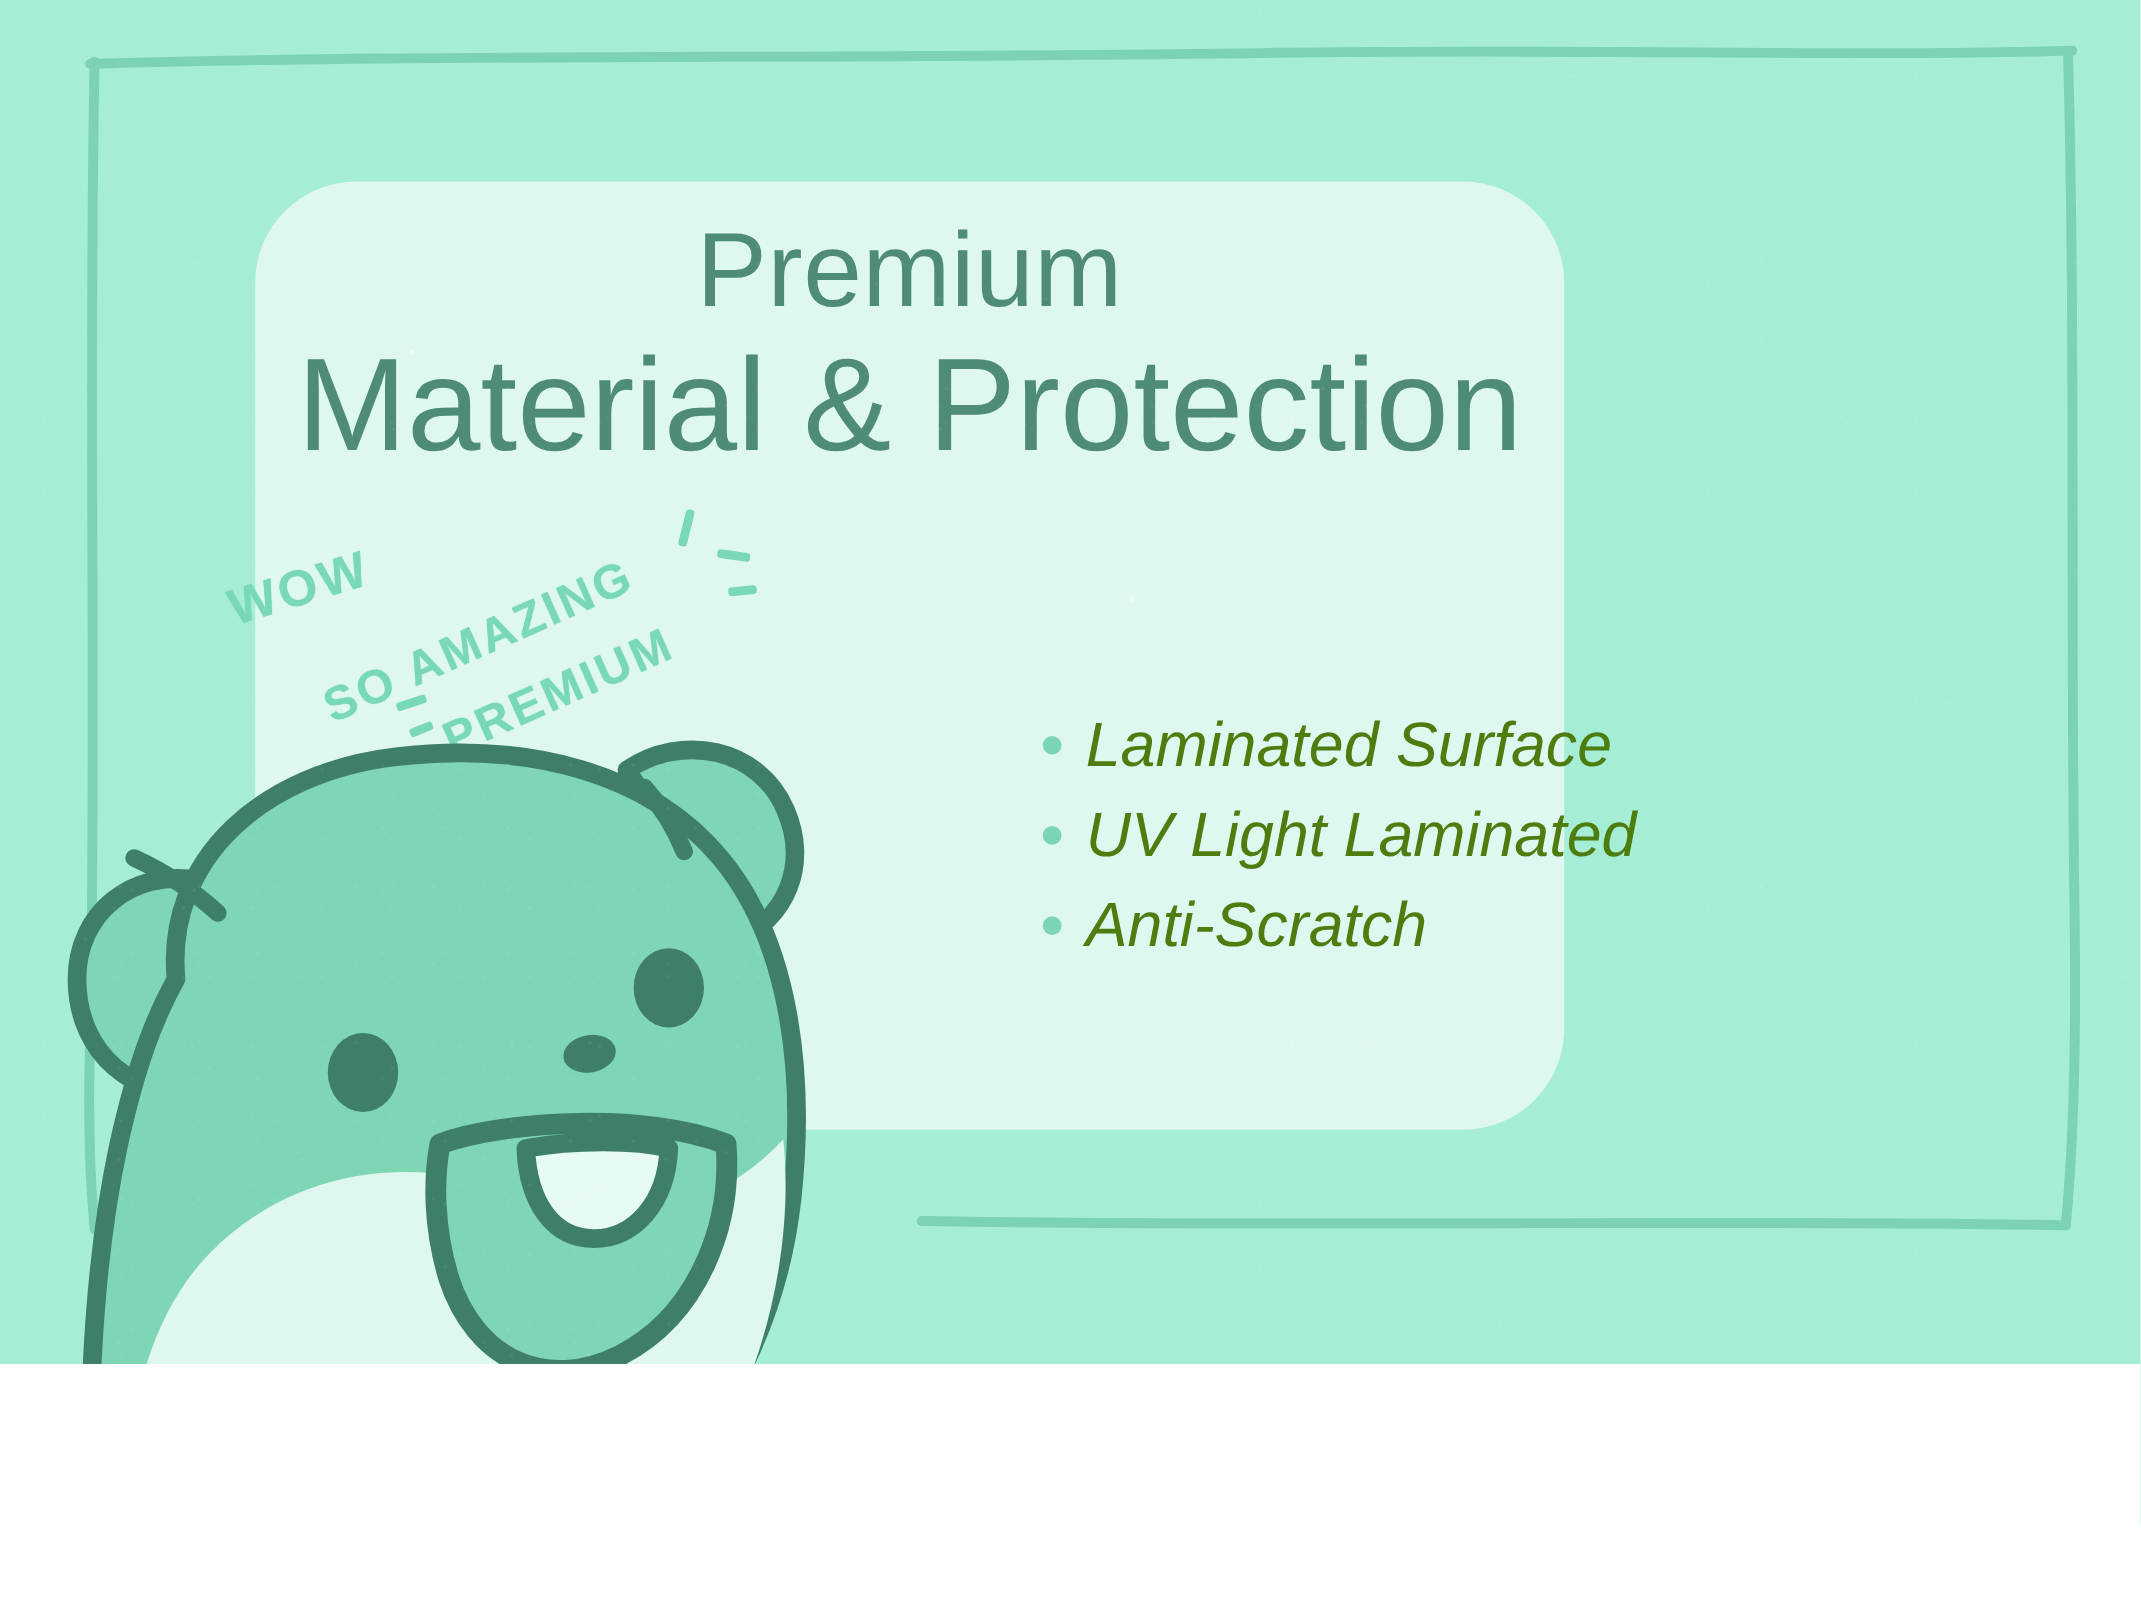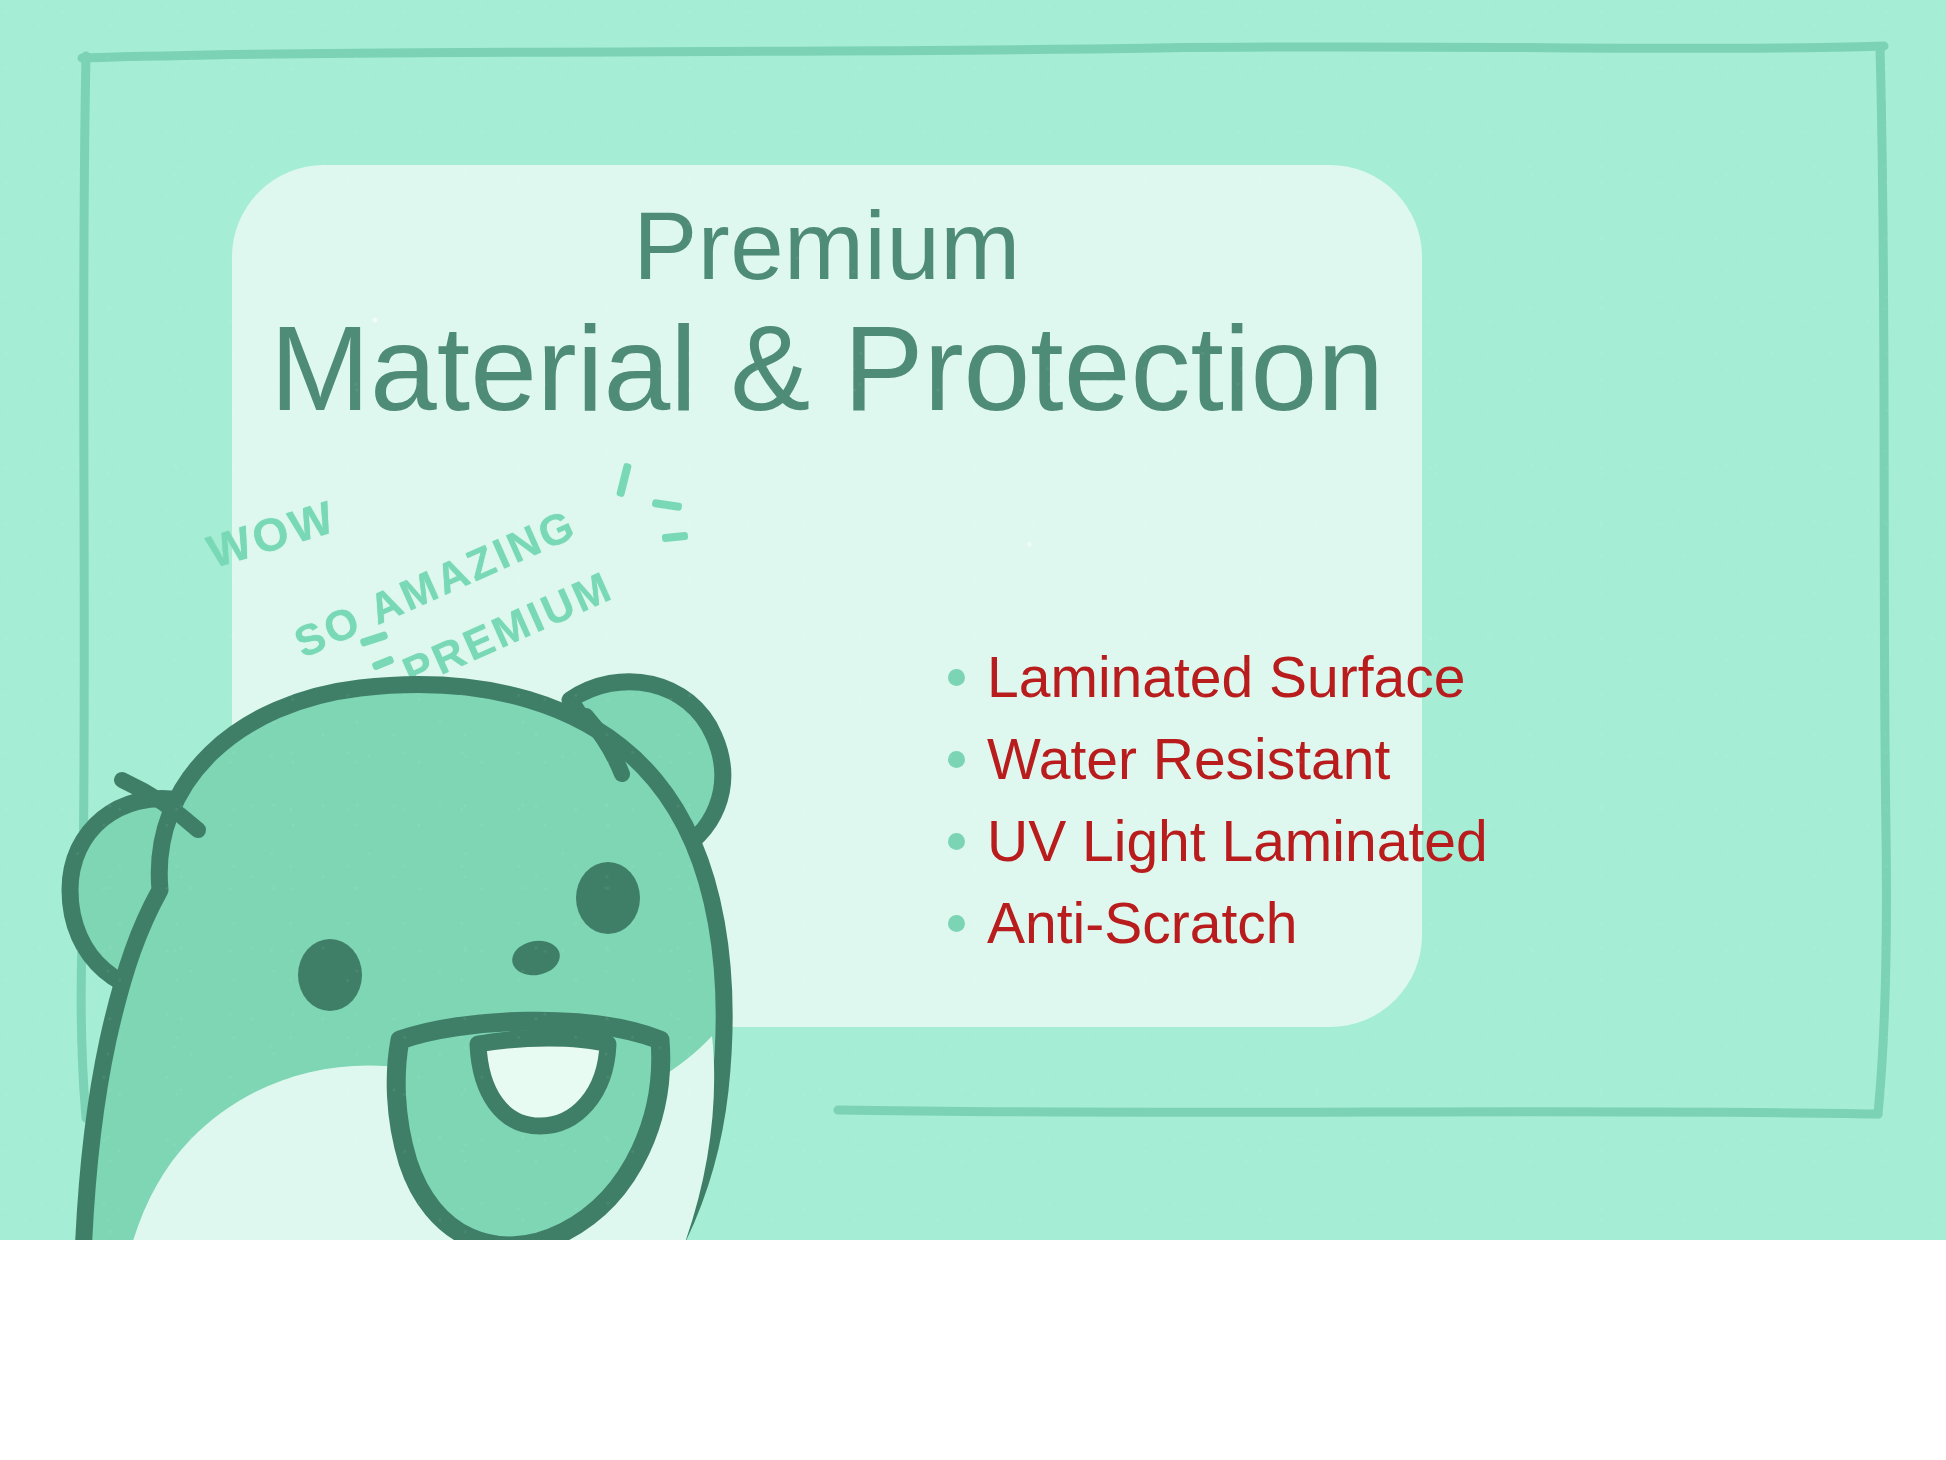--- a/index.html
+++ b/index.html
@@ -134,25 +134,26 @@
   }
   .bullet-dot {
     width: 17px;
     height: 17px;
     border-radius: 50%;
     background: #7bd4b4;
     margin-right: 22px;
     flex: 0 0 auto;
   }
   .bullet-text {
-    color: #b91c1c;
+    color: #4d7c0f;
     font-size: 57px;
     font-weight: 400;
     white-space: nowrap;
     line-height: 1;
+    font-style: italic;
   }
 
   
   .bear {
     position: absolute;
     left: 30px;
     top: 640px;
     width: 960px;
     height: 830px;
     pointer-events: none;
@@ -205,24 +206,20 @@
     <span class="spark" style="left:462px;top:78px;width:26px;height:8px;transform:rotate(-6deg);"></span>
     <span class="spark" style="left:160px;top:180px;width:28px;height:8px;transform:rotate(-18deg);"></span>
     <span class="spark" style="left:172px;top:204px;width:22px;height:8px;transform:rotate(-22deg);"></span>
     <span class="spark" style="left:186px;top:224px;width:10px;height:18px;transform:rotate(-26deg);"></span>
   </div>
 
   <div class="bullets">
     <div class="bullet-row">
       <span class="bullet-dot"></span>
       <span class="bullet-text">Laminated Surface</span>
-    </div>
-    <div class="bullet-row">
-      <span class="bullet-dot"></span>
-      <span class="bullet-text">Water Resistant</span>
     </div>
     <div class="bullet-row">
       <span class="bullet-dot"></span>
       <span class="bullet-text">UV Light Laminated</span>
     </div>
     <div class="bullet-row">
       <span class="bullet-dot"></span>
       <span class="bullet-text">Anti-Scratch</span>
     </div>
   </div>

